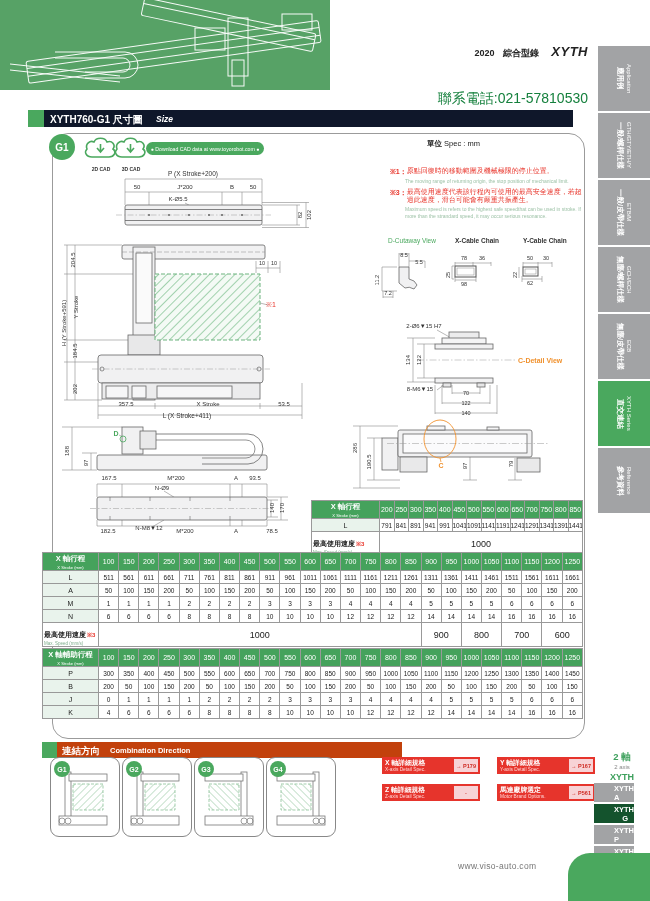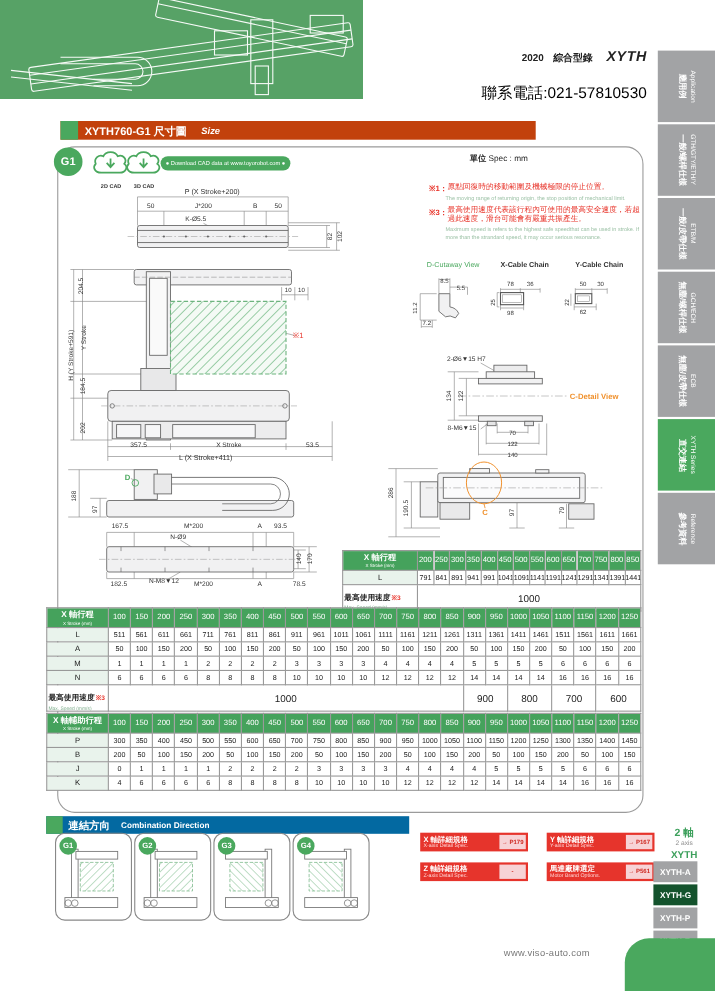--- a/index.html
+++ b/index.html
@@ -4,27 +4,27 @@
 <style>
 html,body{margin:0;padding:0;background:#fff;}
 body{width:650px;height:901px;font-family:"Liberation Sans",sans-serif;}
 .page{position:relative;width:650px;height:901px;overflow:hidden;background:#fff;}
 .abs{position:absolute;}
 .hero{left:0;top:0;width:330px;height:90px;background:#57a266;}
 .brandline{top:42px;right:62px;color:#222;white-space:nowrap;}
 .by{font-size:9px;font-weight:bold;margin-top:27px;}
 .bl{font-size:9px;font-weight:bold;margin-left:4px;}
 .toyo{font-size:13px;font-weight:800;font-style:italic;letter-spacing:.5px;margin-left:8px;}
-.phone{top:76px;right:62px;font-size:14px;color:#000000;text-align:right;}
+.phone{top:90px;right:62px;font-size:14px;color:#15803d;text-align:right;}
 .sidebar-tab{left:598px;width:52px;height:65px;background:#a2a3a5;display:flex;align-items:center;justify-content:center;gap:2px;}
 .sidebar-tab.active{background:#4aa85e;}
 .vtx{writing-mode:vertical-rl;text-orientation:sideways;color:#fff;line-height:1.1;}
 .vtx.zh{font-size:7.5px;font-weight:bold;}
 .vtx.code{font-size:6px;}
-.titlebar{left:55px;top:110px;width:432px;height:17px;background:#c2410c;}
+.titlebar{left:28px;top:110px;width:545px;height:17px;background:#0f172a;}
 .titlebar .sq{position:absolute;left:0;top:0;width:16px;height:17px;background:#4aa85e;}
 .titlebar .t{position:absolute;left:22px;top:3px;font-size:10px;font-weight:bold;color:#fff;}
 .titlebar .te{position:absolute;left:128px;top:4px;font-size:8.5px;font-weight:bold;color:#fff;font-style:italic;}
 .panel{left:52px;top:133px;width:531px;height:604px;border:1.5px solid #9b9b9b;border-radius:16px;}
 .badge{left:49px;top:134px;width:26px;height:26px;border-radius:50%;background:#4aa85e;color:#fff;font-size:10px;font-weight:bold;display:flex;align-items:center;justify-content:center;}
 .cloud{width:38px;height:28px;}
 .cloudlbl{font-size:5px;font-weight:bold;color:#333;text-align:center;margin-top:-2px;}
 .pill{left:146px;top:142px;width:118px;height:13px;background:#4aa85e;border-radius:7px;color:#fff;font-size:5.2px;display:flex;align-items:center;justify-content:center;}
 .unit{top:139px;left:427px;width:34px;font-size:7.5px;color:#222;white-space:nowrap;}
 .unit b{font-size:7.5px;}
@@ -41,36 +41,36 @@
 .spec td{font-size:6.5px;height:12px;background:#fff;}
 .spec tr.hd th{background:#45a25c;color:#fff;font-size:7px;height:17px;border-color:#999;}
 .spec tr.hd th.lab .zh{font-size:7.5px;font-weight:bold;text-align:center;}
 .spec tr.hd th.lab .en{font-size:5px;transform:scale(.82);}
 .spec th.rl{background:#e9f3ec;font-size:7px;height:12px;}
 .spec tr.ft th.flab{background:#fff;text-align:left;padding-left:1px;white-space:nowrap;}
 .fzh{font-size:7px;font-weight:bold;color:#222;}
 .fmark{font-size:6px;color:#e8342a;font-weight:bold;margin-left:1px;}
 .fen{font-size:4.5px;color:#7fae8d;}
 .spec td.fval{font-size:9px;height:14px;}
-.combar{left:42px;top:742px;width:330px;height:16px;background:#0369a1;}
+.combar{left:42px;top:742px;width:360px;height:16px;background:#c2410c;}
 .specbar{left:388px;top:742px;width:217px;height:16px;background:#58595b;}
 .bar-sq{position:absolute;left:0;top:0;width:15px;height:16px;background:#4aa85e;}
 .bar-zh{position:absolute;left:20px;top:2.5px;font-size:9.5px;font-weight:bold;color:#fff;}
 .bar-en{position:absolute;top:4px;font-size:7.5px;font-weight:bold;color:#fff;}
 .gbox{top:757px;width:68px;height:78px;border:1.2px solid #888;border-radius:9px;}
 .gbadge{position:absolute;left:3px;top:3px;width:16px;height:16px;border-radius:50%;background:#4aa85e;color:#fff;font-size:7px;font-weight:bold;display:flex;align-items:center;justify-content:center;z-index:2;}
 .specbtn{width:98px;height:17px;background:#e6342c;position:absolute;}
 .sb-zh{position:absolute;left:3px;top:1px;font-size:6.8px;font-weight:bold;color:#fff;white-space:nowrap;}
 .sb-en{position:absolute;left:3px;top:9.5px;font-size:4.8px;color:#ffd7d7;white-space:nowrap;}
 .sb-pg{position:absolute;right:2px;top:2px;width:24px;height:13px;background:#f7d3d6;color:#cf2a22;font-size:5.5px;font-weight:bold;display:flex;align-items:center;justify-content:center;}
 .axisblock{left:594px;top:751px;width:56px;text-align:center;}
 .ax-zh{font-size:9.5px;font-weight:bold;color:#3da05c;}
 .ax-en{font-size:6px;color:#888;}
 .ax-fam{font-size:9px;font-weight:bold;color:#3da05c;margin-top:2px;}
-.navtab{left:594px;width:40px;height:19px;background:#a2a3a5;color:#fff;font-size:7.5px;font-weight:bold;display:flex;align-items:center;padding-left:6px;box-sizing:border-box;}
+.navtab{left:594px;width:40px;height:19px;background:#a2a3a5;color:#fff;font-size:7.5px;font-weight:bold;display:flex;align-items:center;padding-left:20px;box-sizing:border-box;}
 .navtab.active{background:#14532d;text-align:center;}
 .url{top:861px;left:458px;width:100px;font-size:8.5px;color:#777;letter-spacing:.3px;white-space:nowrap;}
 .corner{left:568px;top:853px;width:82px;height:48px;background:#4aa85e;border-top-left-radius:22px;}
 svg text{font-family:"Liberation Sans",sans-serif;}
 </style>
 </head>
 <body>
 
 <div class="page">
 

